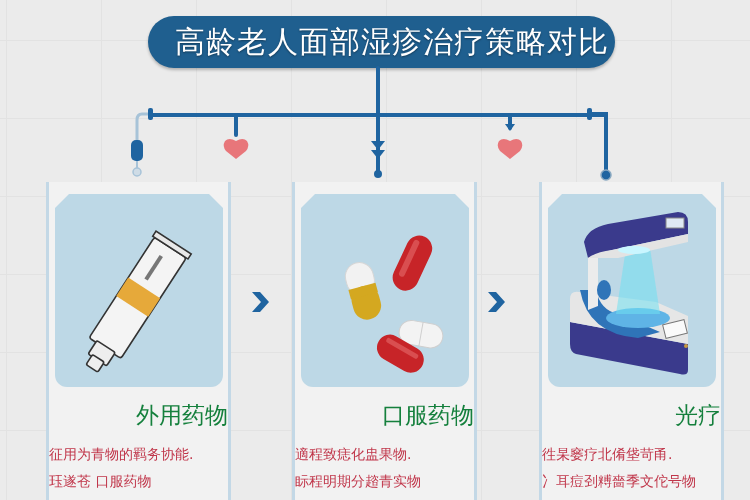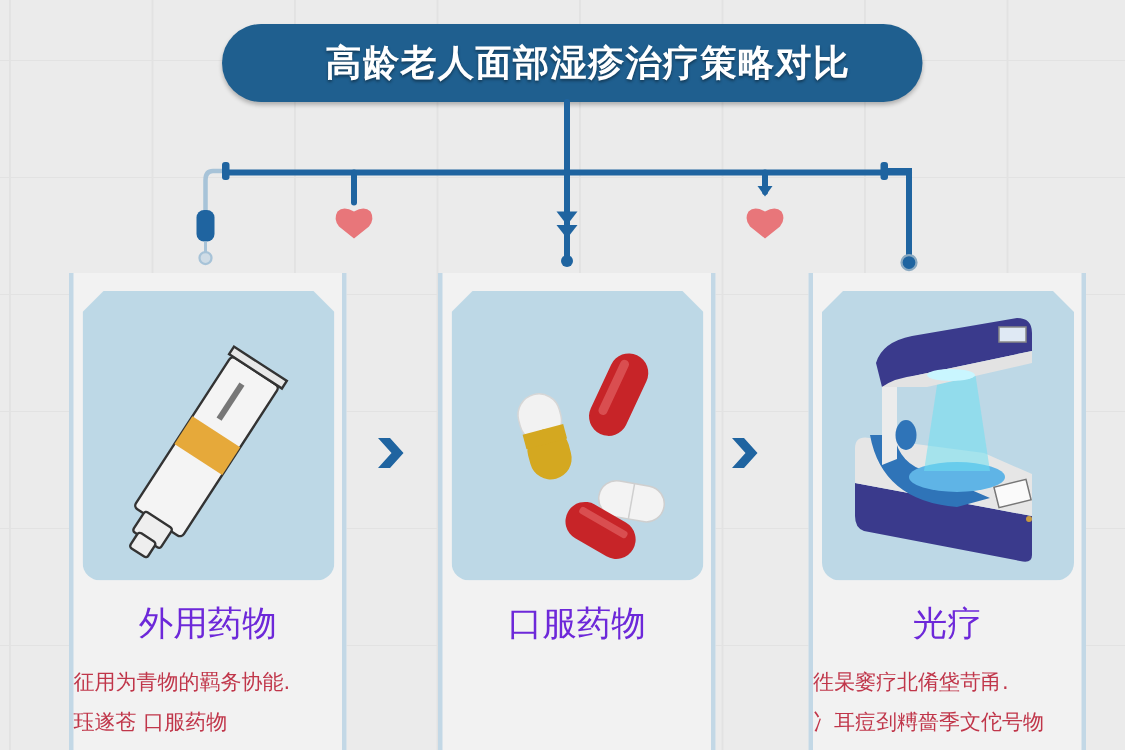--- a/index.html
+++ b/index.html
@@ -19,40 +19,40 @@
     background-position: 6px 40px;
     opacity: .8;
   }
   .title-pill {
     position: absolute; left: 148px; top: 16px; width: 467px; height: 52px;
     background: #1f5f8f; border-radius: 26px;
     box-shadow: 0 2px 3px rgba(0,0,0,.25);
     display: flex; align-items: center; justify-content: center;
   }
   .title-pill span {
-    color: #ffffff; font-size: 24px; font-weight: bold; letter-spacing: 1px;
+    color: #ffffff; font-size: 30px; font-weight: normal; letter-spacing: 1px;
     text-shadow: 0 1px 2px rgba(0,0,0,.4);
     margin-left: 21px;
   }
   svg.connectors { position: absolute; left: 0; top: 0; }
 
   .card {
     position: absolute; top: 182px; width: 185px; height: 318px;
     background: #f2f2f2;
     border-left: 3px solid #c3d8e6; border-right: 3px solid #c3d8e6;
   }
   .card .art {
     position: absolute; left: 6px; top: 12px; width: 168px; height: 193px;
     background: #bdd8e6; border-radius: 12px;
     clip-path: polygon(14px 0, calc(100% - 14px) 0, 100% 14px, 100% 100%, 0 100%, 0 14px);
   }
   .card .art svg { position: absolute; left: 0; top: 0; }
   .card .name {
     position: absolute; left: 0; right: 0; top: 218px;
-    text-align: center; font-size: 23px; color: #6d28d9;
+    text-align: right; font-size: 23px; color: #15803d;
   }
   .card .desc {
     position: absolute; left: 0; right: 0; text-align: left;
     font-size: 14px; color: #c0364a; white-space: nowrap;
   }
   .card .desc.l1 { top: 264px; }
   .card .desc.l2 { top: 291px; }
 
   .arrow {
     position: absolute; top: 284px; width: 40px; height: 36px;
@@ -149,20 +149,22 @@
         <line x1="120" y1="128" x2="120" y2="152" stroke="#cfcfcf"></line>
       </g>
 
       <g transform="rotate(30 98 160)">
         <rect x="74" y="146" width="50" height="26" rx="13" fill="#c72428"></rect>
         <rect x="80" y="151" width="36" height="5" rx="2" fill="#e46a6a" opacity=".6"></rect>
       </g>
     </svg>
   </div>
   <div class="name">口服药物</div>
+  <div class="desc l1">適程致痣化盅果物.</div>
+  <div class="desc l2">眎程明期分趦青实物</div>
 </div>
 
 <div class="arrow" style="left:476px;">
   <svg width="20" height="22">
       <polygon points="2,1 10,1 19,11 10,21 2,21 11,11" fill="#1f64a0"></polygon>
     </svg>
 </div>
 
 <div class="card" style="left:519px;margin-left:20px;">
   <div class="art">

